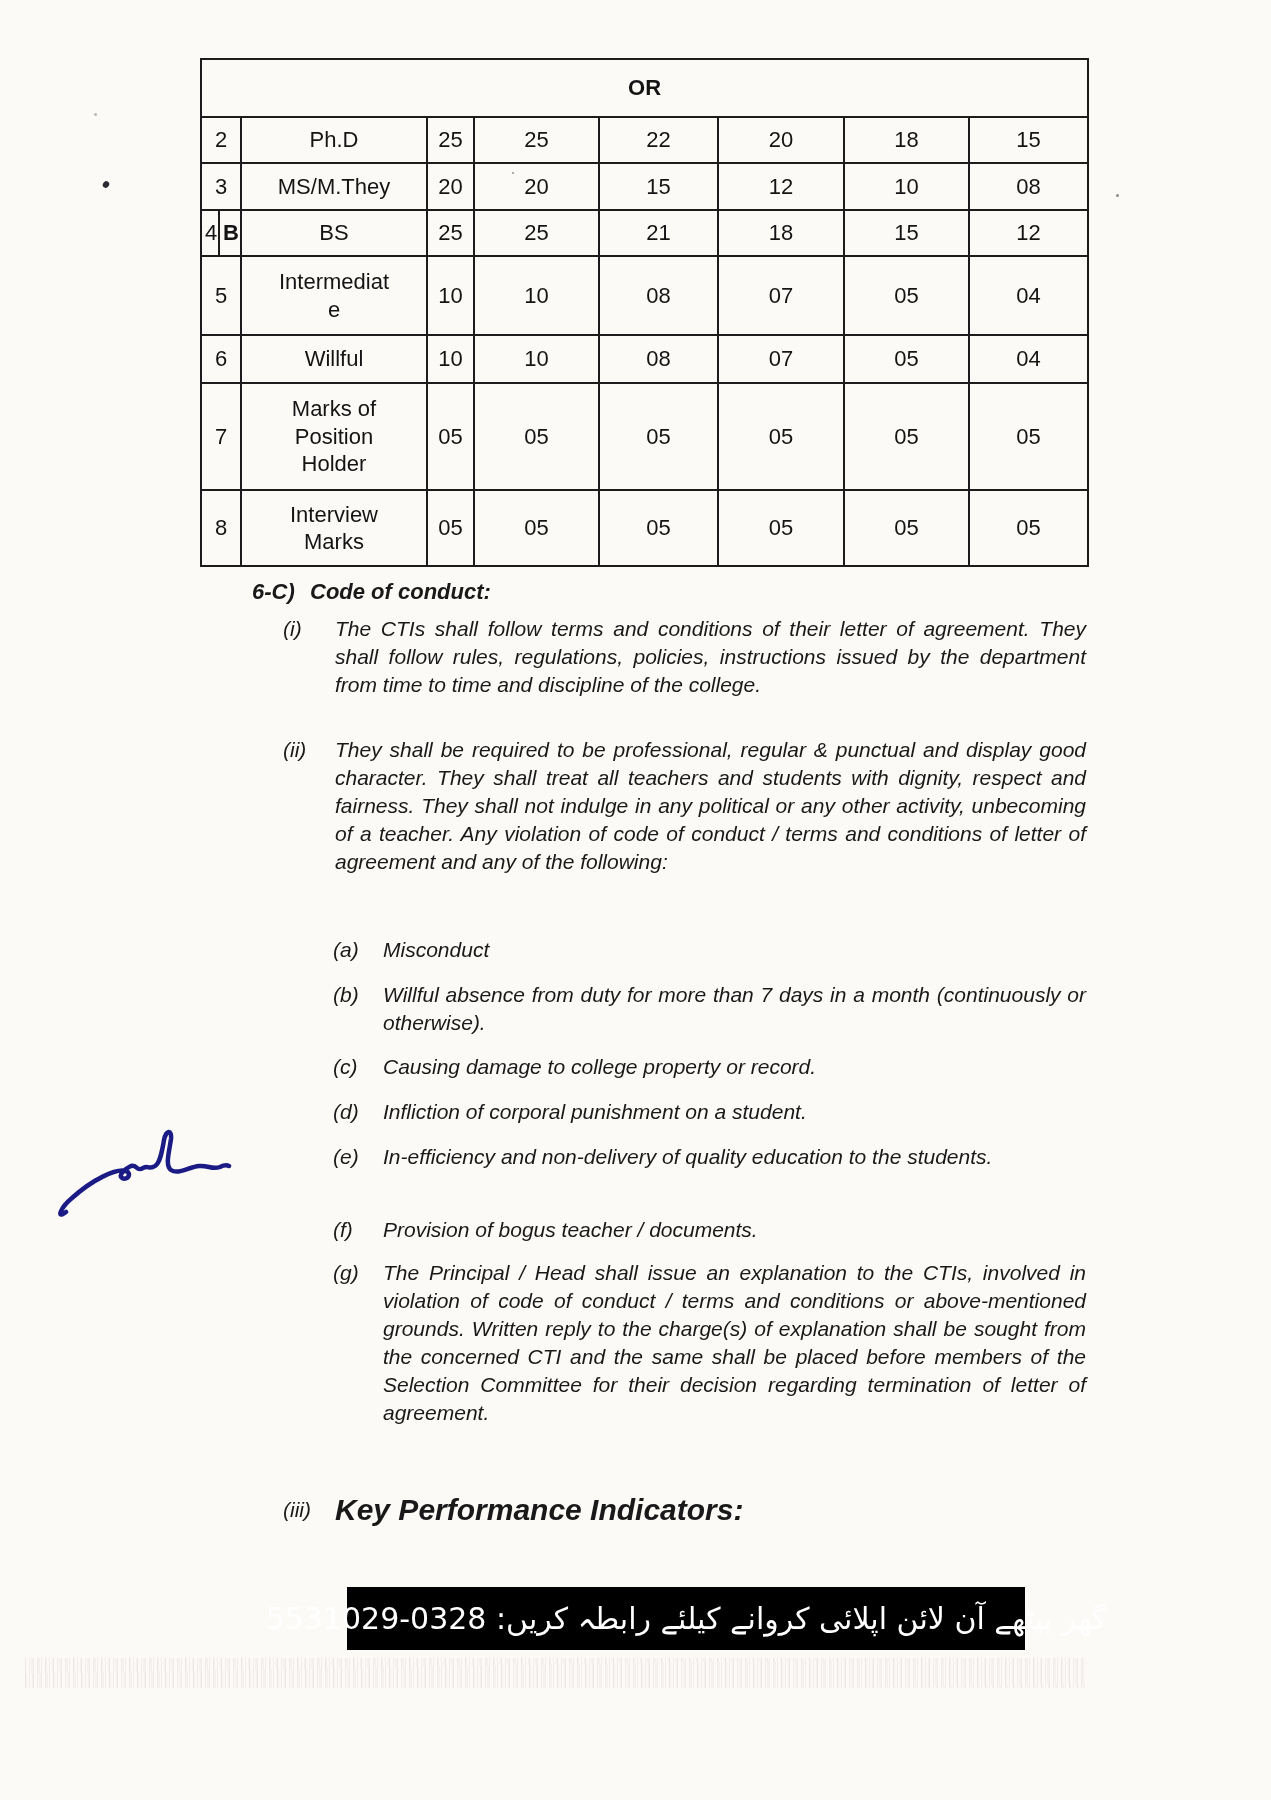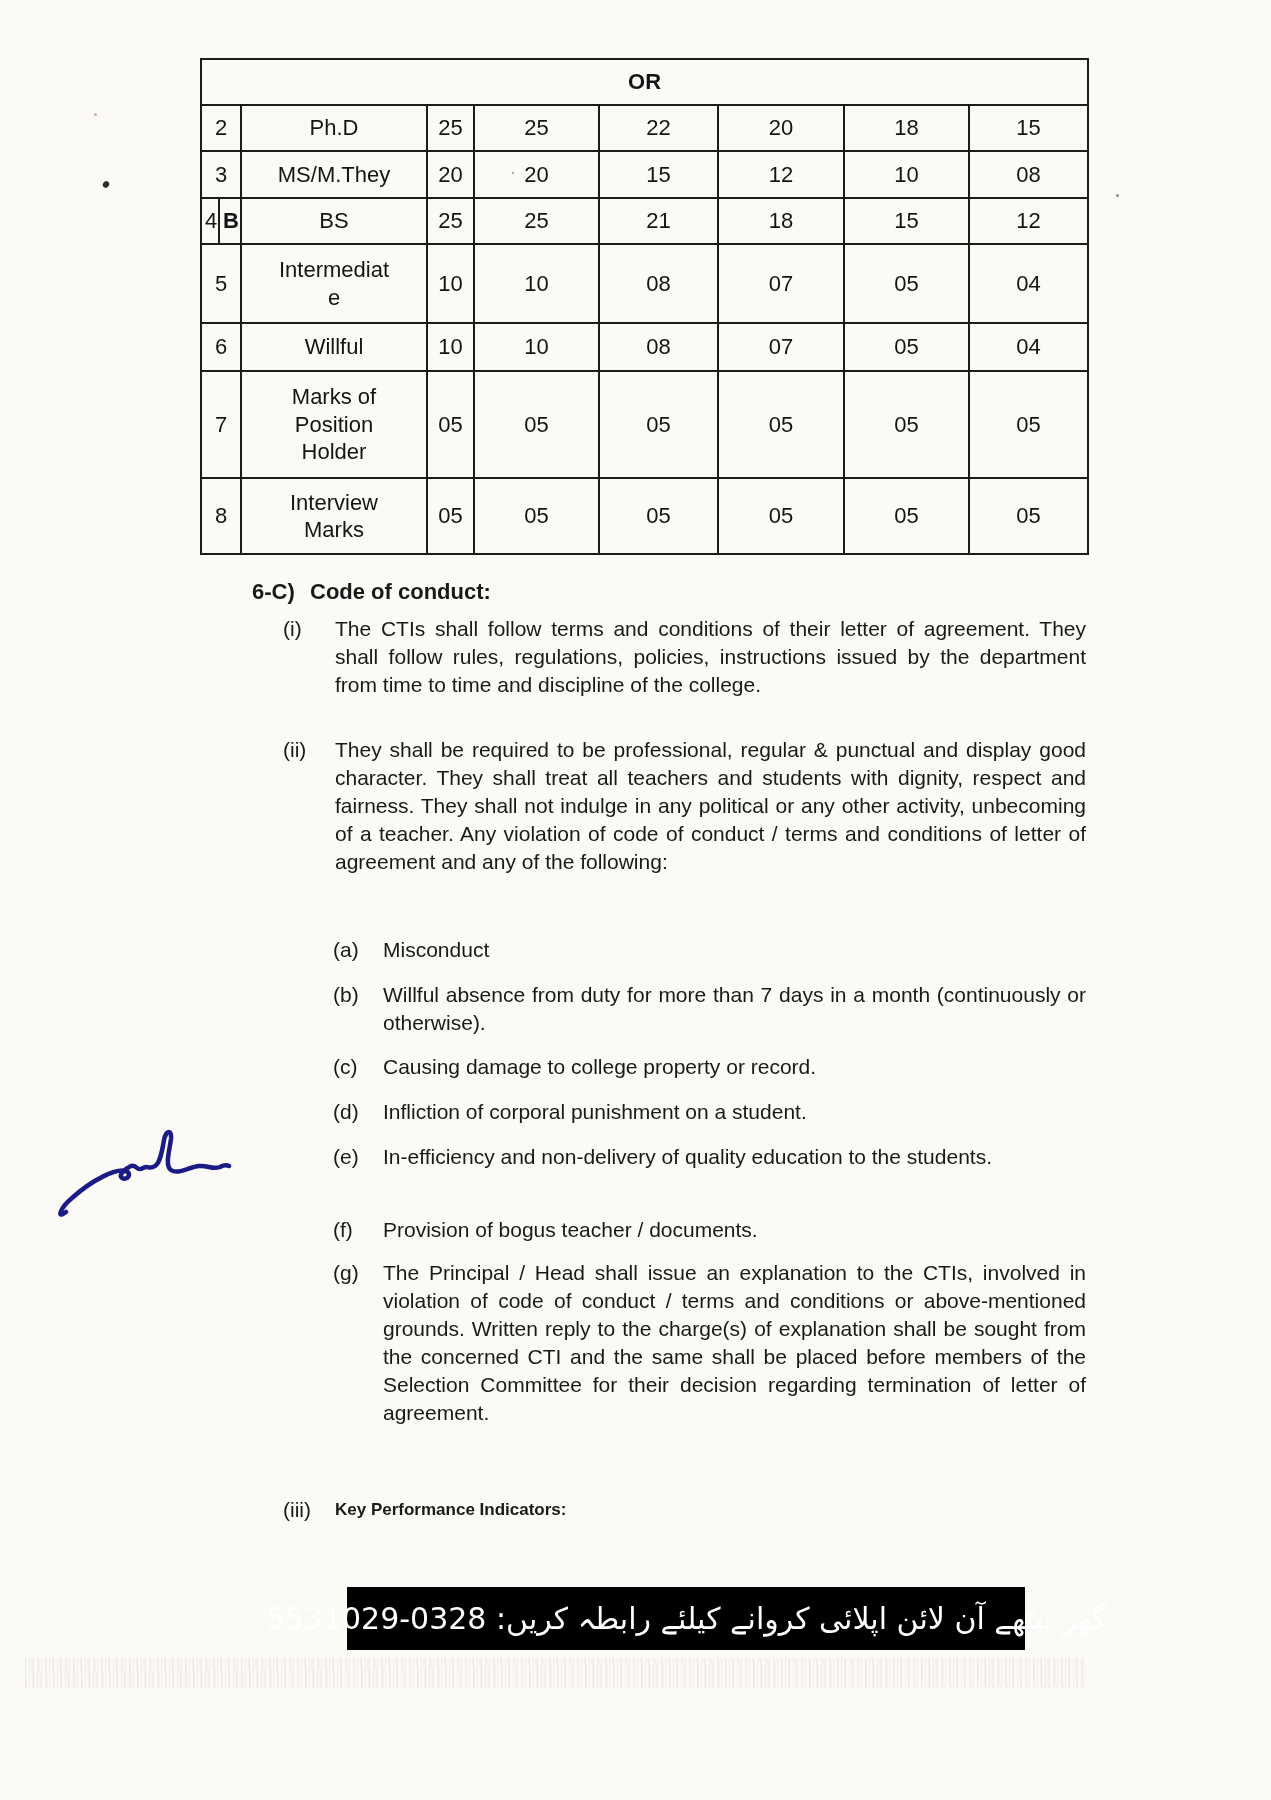--- a/index.html
+++ b/index.html
@@ -28,33 +28,33 @@
     color:#141414;
     box-sizing:border-box;
   }
   td.c-or{font-weight:bold;font-size:22px;}
   td.c-num{text-align:left;padding-left:8px;}
   td.c-label{font-size:21px;line-height:1.15;}
   td.c-sub{font-weight:bold;padding-left:0;padding-right:0;}
   span.narrow{display:inline-block;max-width:112px;line-height:1.25;text-align:center;}
   span.break-int{display:inline-block;max-width:118px;word-break:break-all;line-height:1.25;}
   
-  .doc-text{font-size:21px;line-height:28px;}
+  .doc-text{font-size:21px;line-height:28px;font-style:italic;}
   .heading{
     position:absolute;left:252px;top:578px;
     font-weight:bold;font-size:22px;
   }
   .heading .h-num{display:inline-block;width:58px;}
   .item{position:absolute;left:283px;width:803px;}
   .item .lbl{position:absolute;left:0;top:0;}
   .item .txt{margin-left:52px;text-align:justify;text-align-last:left;}
   .subitem{position:absolute;left:333px;width:753px;}
   .subitem .lbl{position:absolute;left:0;top:0;}
   .subitem .txt{margin-left:50px;text-align:justify;text-align-last:left;}
-  .kpi-title{font-weight:bold;font-size:17px;}
+  .kpi-title{font-weight:bold;font-size:30px;}
   .kpi-intro{position:absolute;left:335px;top:1522px;font-size:21px;}
   
   .banner{
     position:absolute;left:347px;top:1587px;width:678px;height:63px;
     background:#000;color:#fff;
     display:flex;align-items:center;justify-content:center;
     direction:rtl;
     font-size:30px;
     font-family:"DejaVu Sans","Liberation Sans",sans-serif;
     white-space:nowrap;
@@ -85,21 +85,21 @@
         <col style="width:22px">
         <col style="width:186px">
       <col style="width:47px">
         <col style="width:125px">
         <col style="width:119px">
       <col style="width:126px">
         <col style="width:125px">
         <col style="width:119px">
     </colgroup>
     <tbody>
-        <tr style="height:46px">
+        <tr style="height:58px">
       <td class="c-or" colspan="9">OR</td>
     </tr>
     <tr style="height:46px">
       <td class="c-num" colspan="2">2</td>
       <td class="c-label">Ph.D</td>
       <td>25</td>
       <td>25</td>
       <td>22</td>
       <td>20</td>
       <td>18</td>

